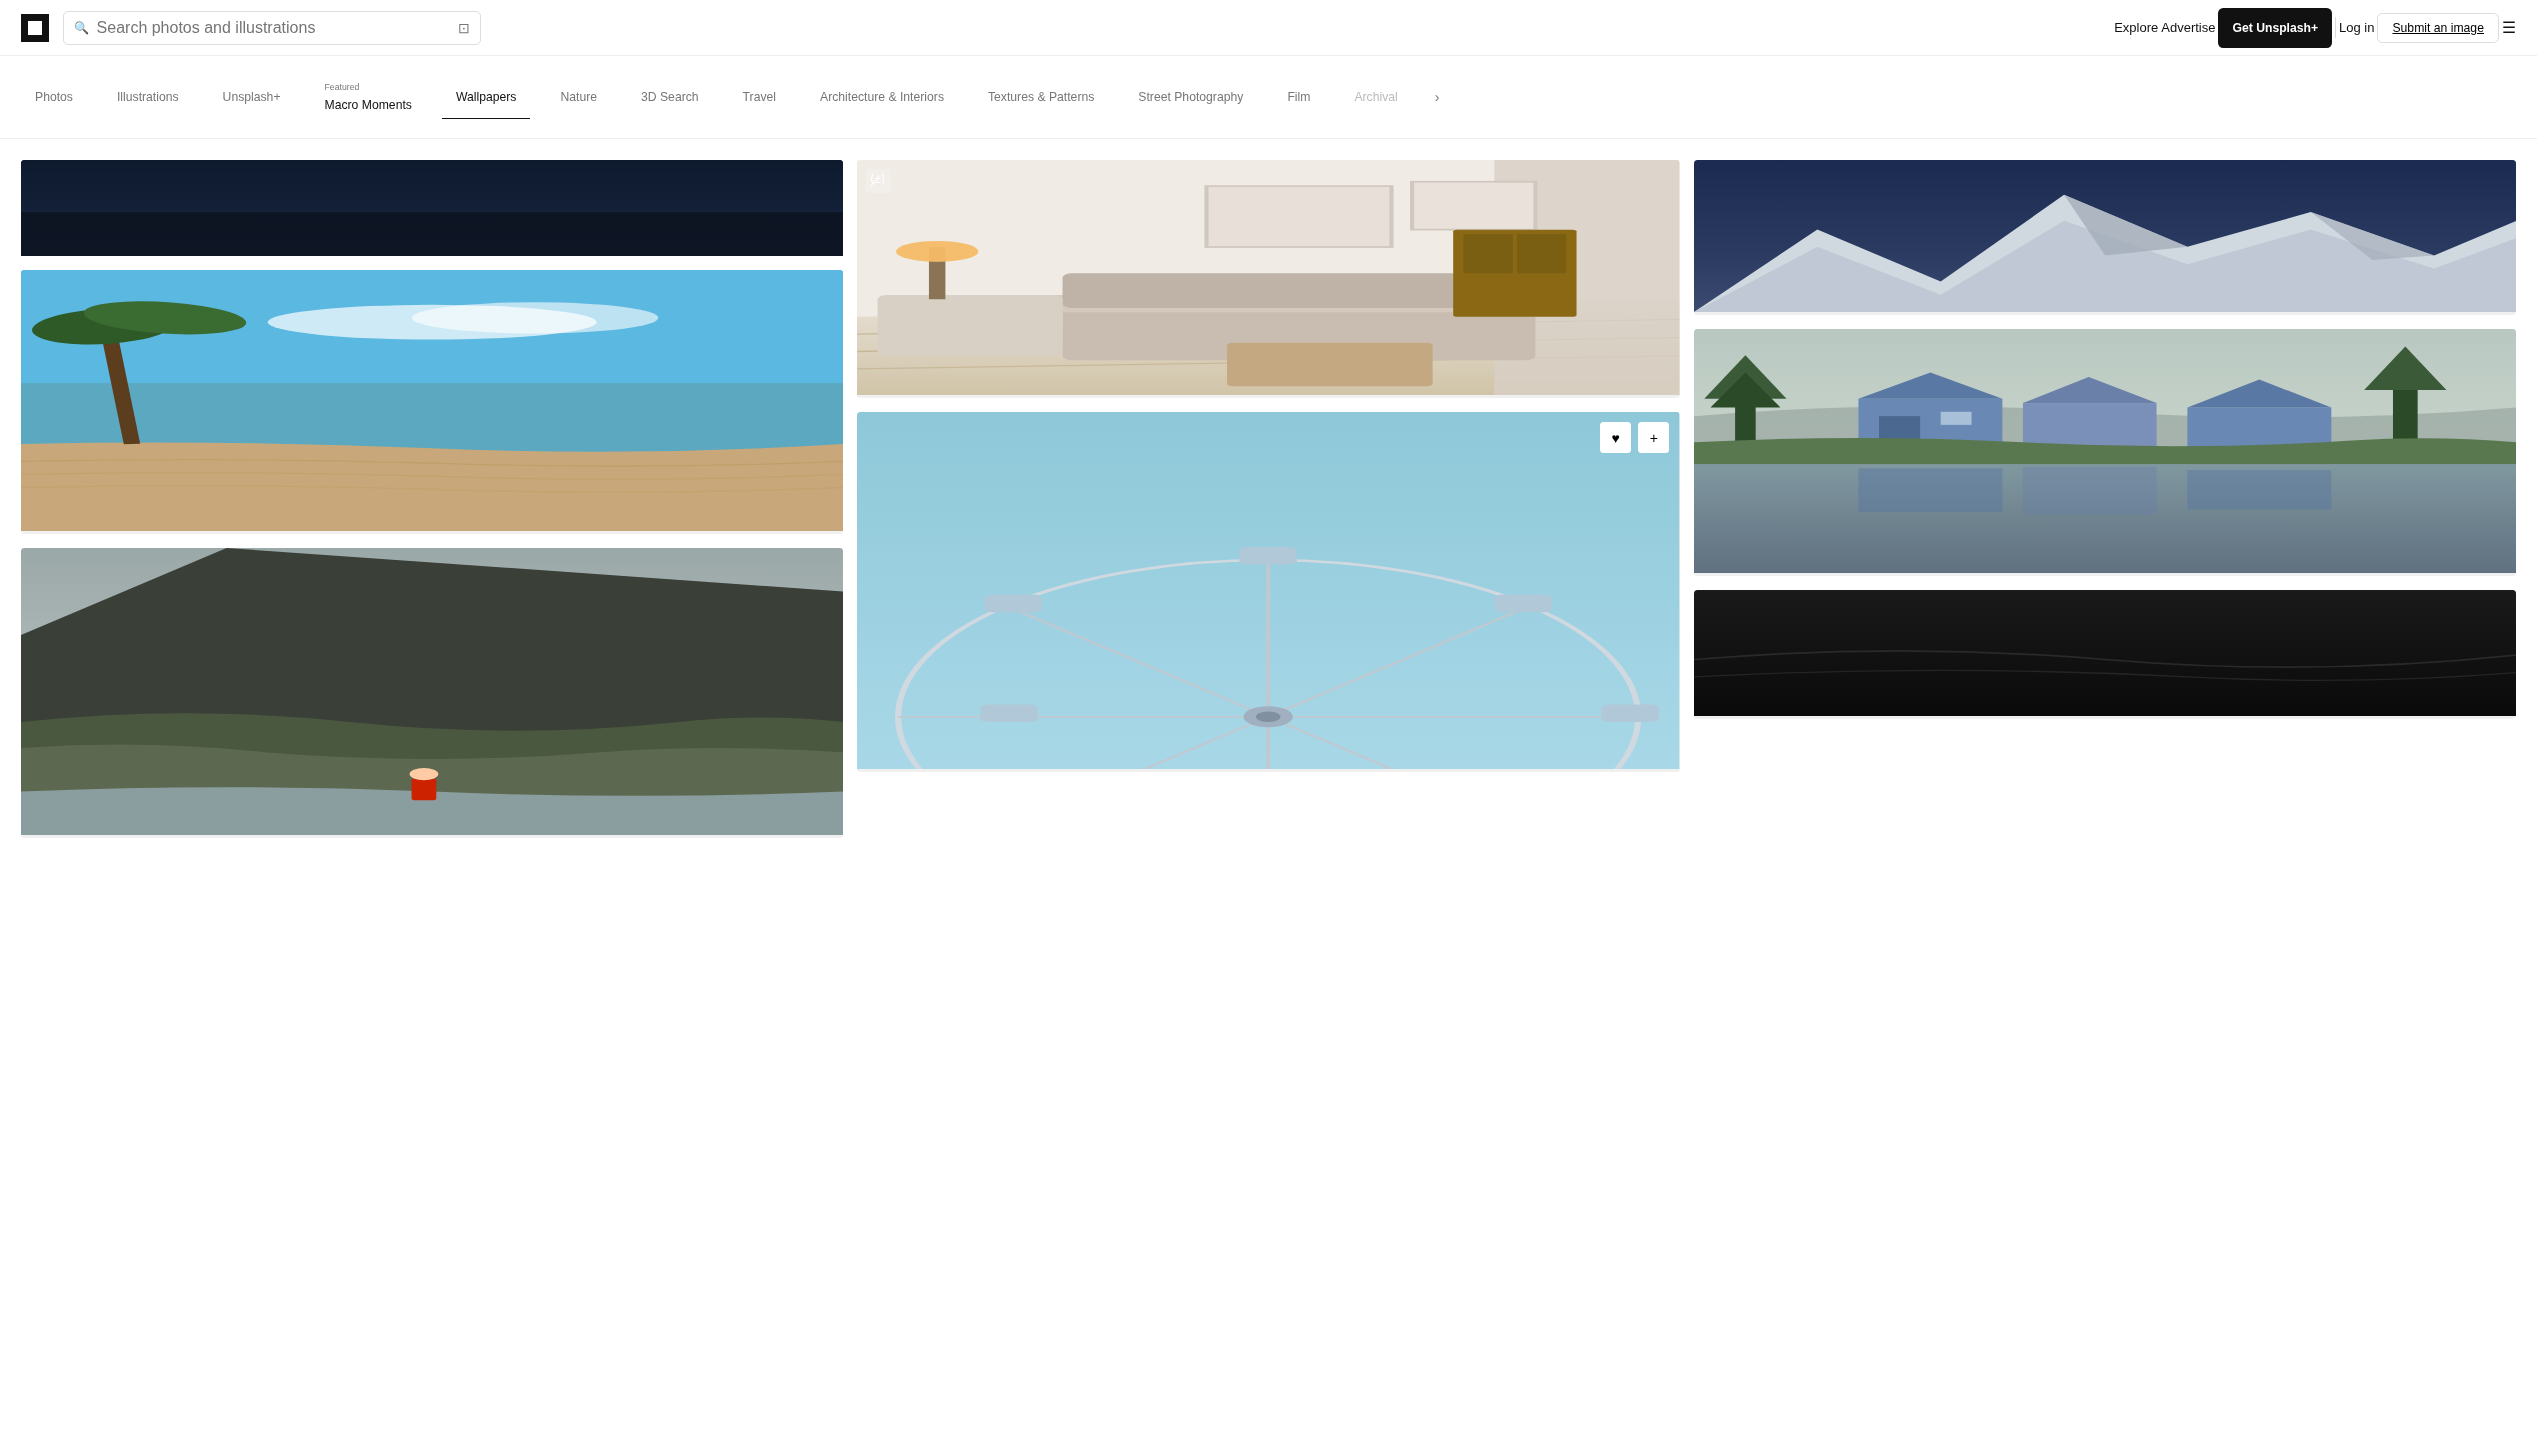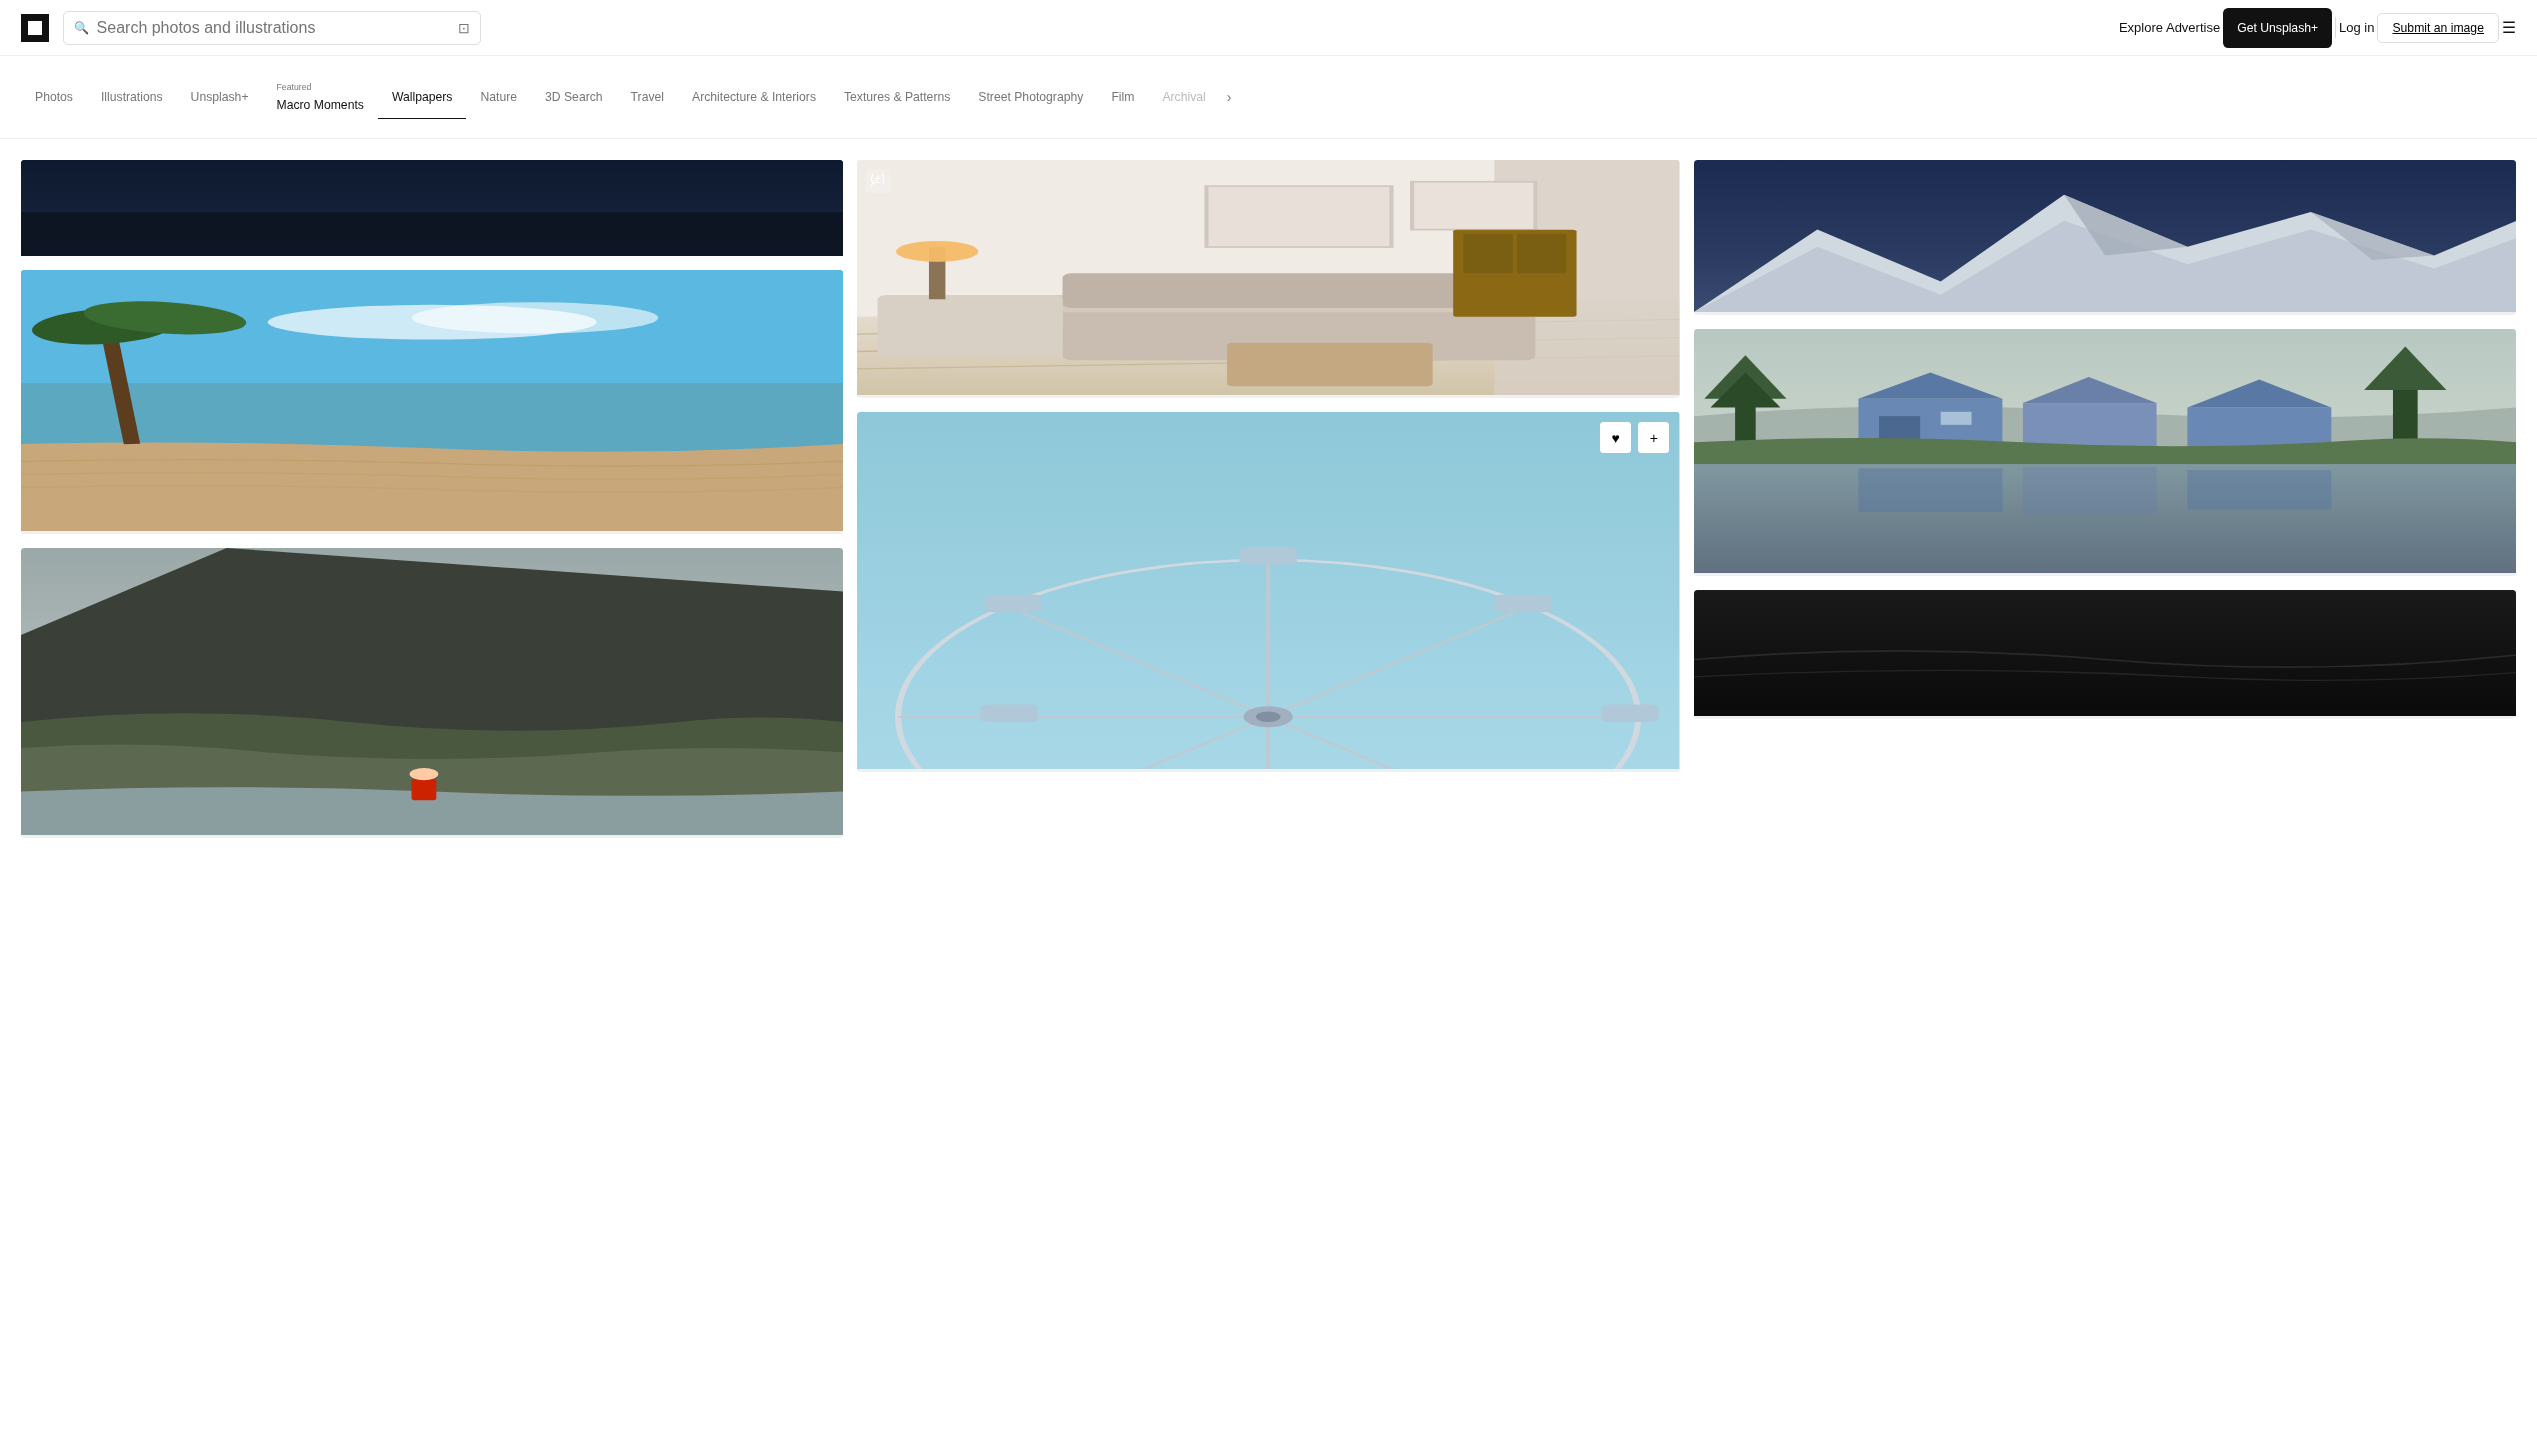--- a/index.html
+++ b/index.html
@@ -70,21 +70,21 @@
       font-size: 13px;
     }
     .get-unsplash-btn {
       background: #111;
       color: #fff;
       border: none;
       border-radius: 5.2px;
       padding: 13px 14px;
       font-size: 12.2px;
       cursor: pointer;
-      font-weight: 400;
+      font-weight: 700;
     }
     .submit-btn {
       background: none;
       border: 0.9px solid #ddd;
       border-radius: 5.2px;
       padding: 7px 14px;
       font-size: 12.2px;
       cursor: pointer;
       text-decoration: underline;
     }
@@ -95,21 +95,21 @@
       font-size: 15.7px;
       color: #111;
     }
 
     
     .subnav {
       display: flex;
       align-items: center;
       padding: 0 21px;
       border-bottom: 0.9px solid #eee;
-      gap: 0;
+      gap: 16px;
       overflow-x: auto;
       scrollbar-width: none;
     }
     .subnav::-webkit-scrollbar { display: none; }
     .subnav-item {
       padding: 14px 14px;
       font-size: 12.2px;
       color: #767676;
       white-space: nowrap;
       cursor: pointer;

